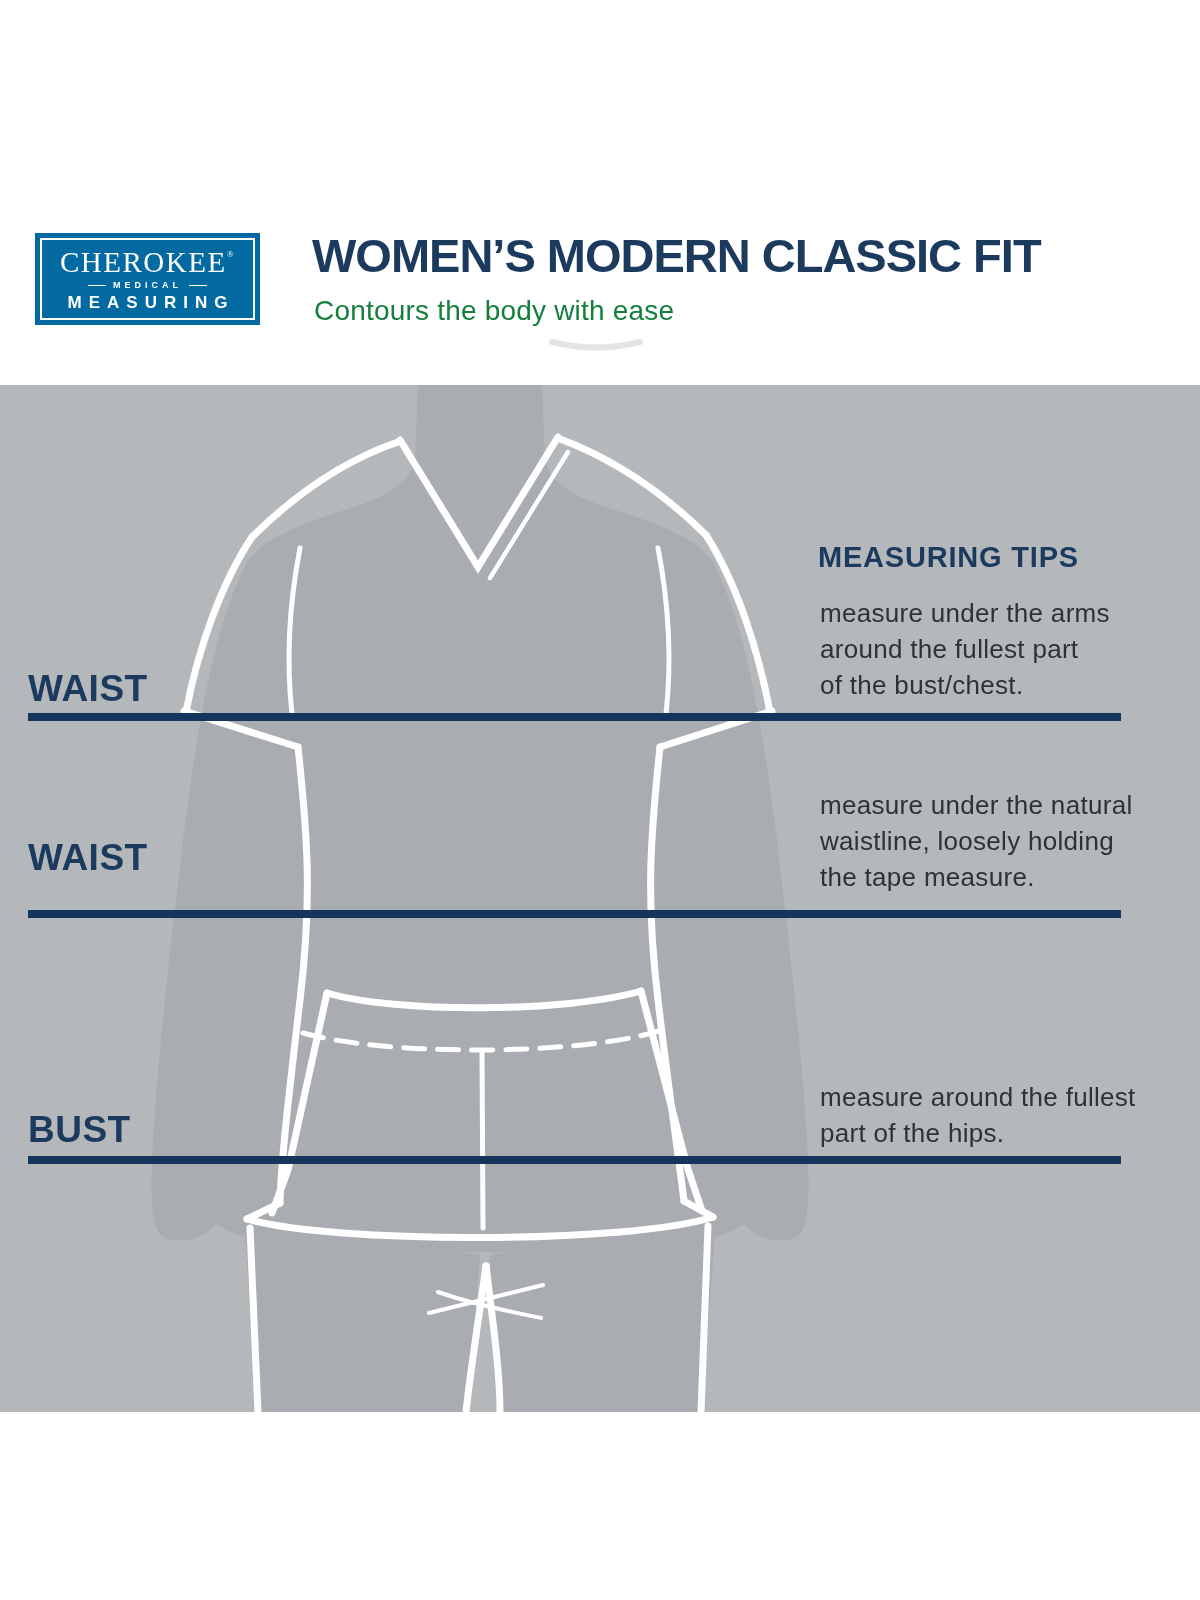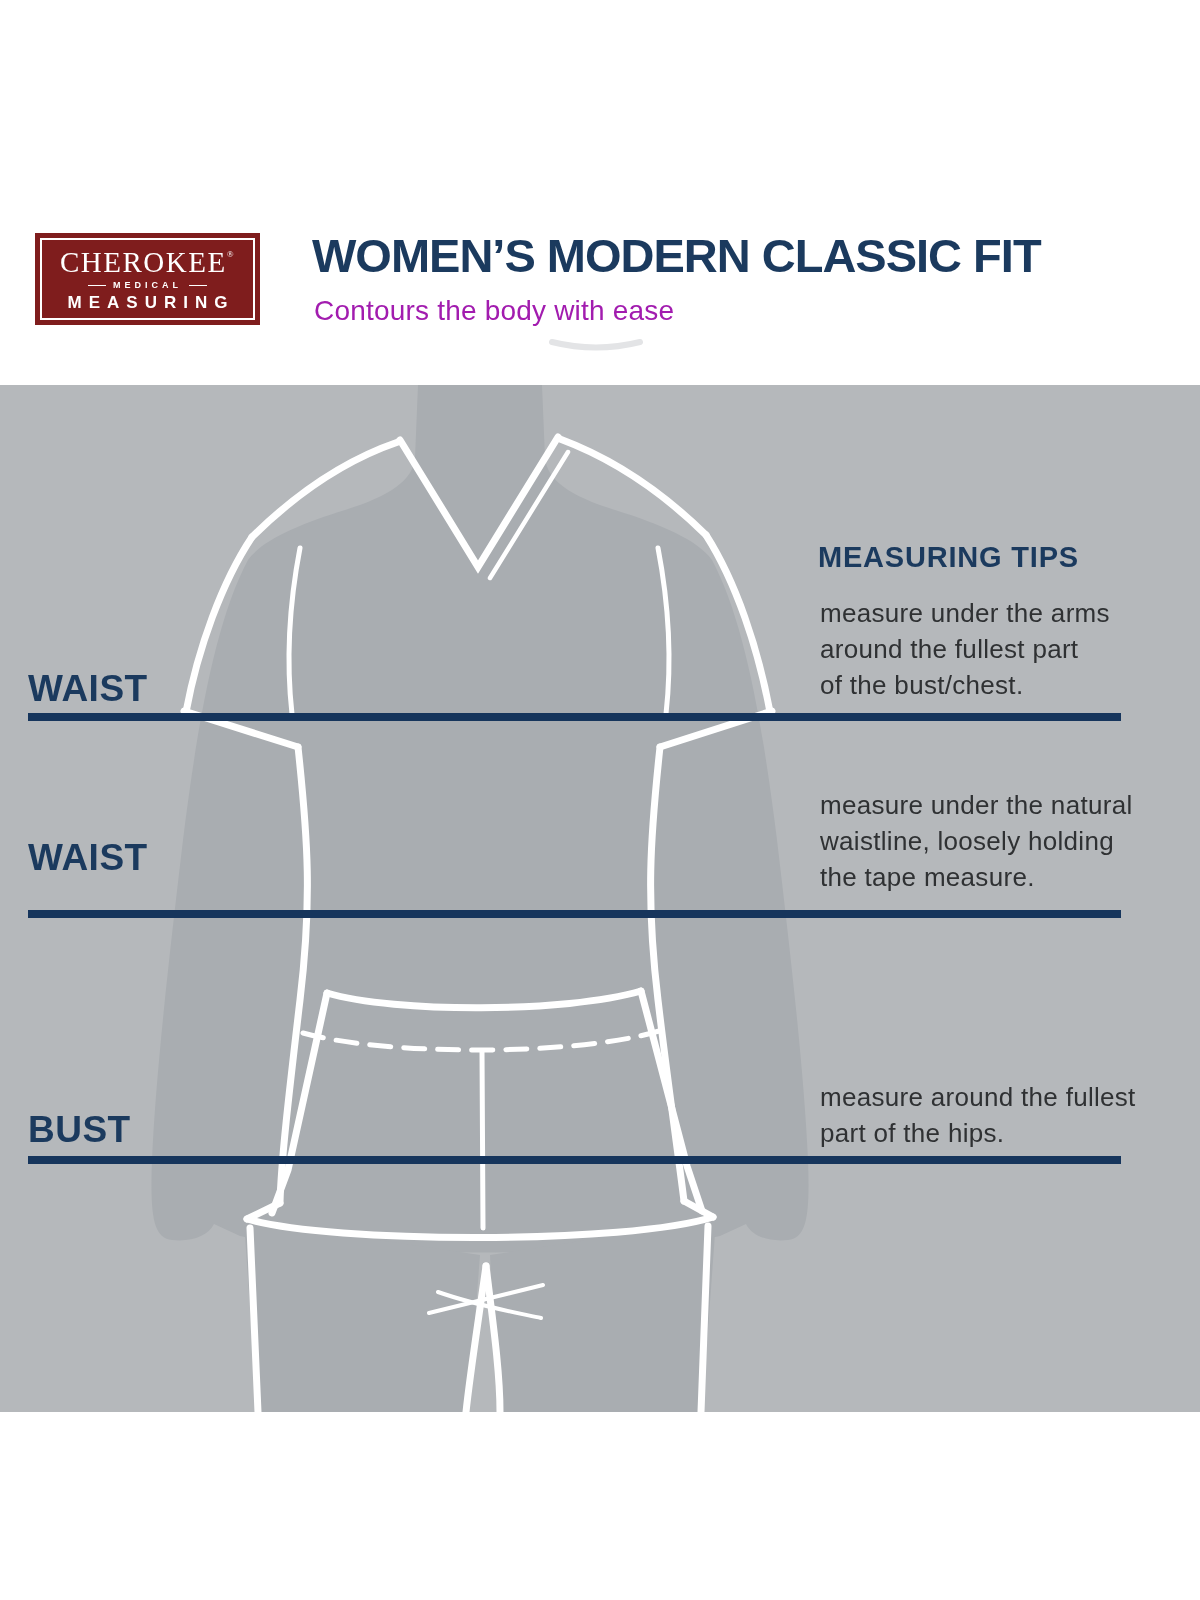--- a/index.html
+++ b/index.html
@@ -1,36 +1,36 @@
 <!DOCTYPE html>
 <html><head>
 <meta charset="utf-8">
 <style>
   html,body{margin:0;padding:0;background:#ffffff;}
   .canvas{position:relative;width:1200px;height:1600px;background:#ffffff;overflow:hidden;
           font-family:"Liberation Sans",sans-serif;}
 
   
   .logo-box{position:absolute;left:35px;top:233px;width:225px;height:92px;
-            background:#7f1d1d;box-sizing:border-box;padding:5px;}
+            background:#0369a1;box-sizing:border-box;padding:5px;}
   .logo-inner{width:100%;height:100%;border:2px solid #ffffff;box-sizing:border-box;
               display:flex;flex-direction:column;align-items:center;justify-content:center;
               color:#ffffff;}
   .logo-brand-row{font-family:"Liberation Serif",serif;font-size:29px;letter-spacing:1.5px;
                   line-height:1;display:flex;align-items:flex-start;}
   .logo-brand-row sup{font-size:9px;line-height:1;margin-top:2px;}
   .logo-medical-row{display:flex;align-items:center;gap:7px;margin-top:4px;
                     font-size:9px;letter-spacing:4px;font-weight:bold;line-height:1;}
   .logo-medical-row .rule{display:inline-block;width:18px;height:0;border-top:1.5px solid #fff;}
   .logo-uniforms{margin-top:4px;font-size:17px;letter-spacing:7px;font-weight:bold;line-height:1;
                  padding-left:7px;}
 
   .title{position:absolute;left:312px;top:232px;margin:0;color:#1b3a5e;
          font-size:47px;font-weight:bold;letter-spacing:-1px;line-height:1;white-space:nowrap;}
-  .subtitle{position:absolute;left:314px;top:294px;margin:0;color:#a21caf;
+  .subtitle{position:absolute;left:314px;top:294px;margin:0;color:#15803d;
             font-size:28px;font-weight:normal;letter-spacing:0.2px;line-height:1.2;white-space:nowrap;}
 
   
   .panel{position:absolute;left:0;top:385px;width:1200px;height:1027px;background:#b5b8bb;}
   svg.figure{position:absolute;left:0;top:0;width:1200px;height:1600px;}
 
   
   .m-label{position:absolute;left:28px;margin:0;color:#1b3a5e;font-size:37px;font-weight:bold;
            letter-spacing:0.5px;line-height:1;white-space:nowrap;}
   .m-line{position:absolute;left:28px;width:1093px;height:8px;background:#16355c;}

